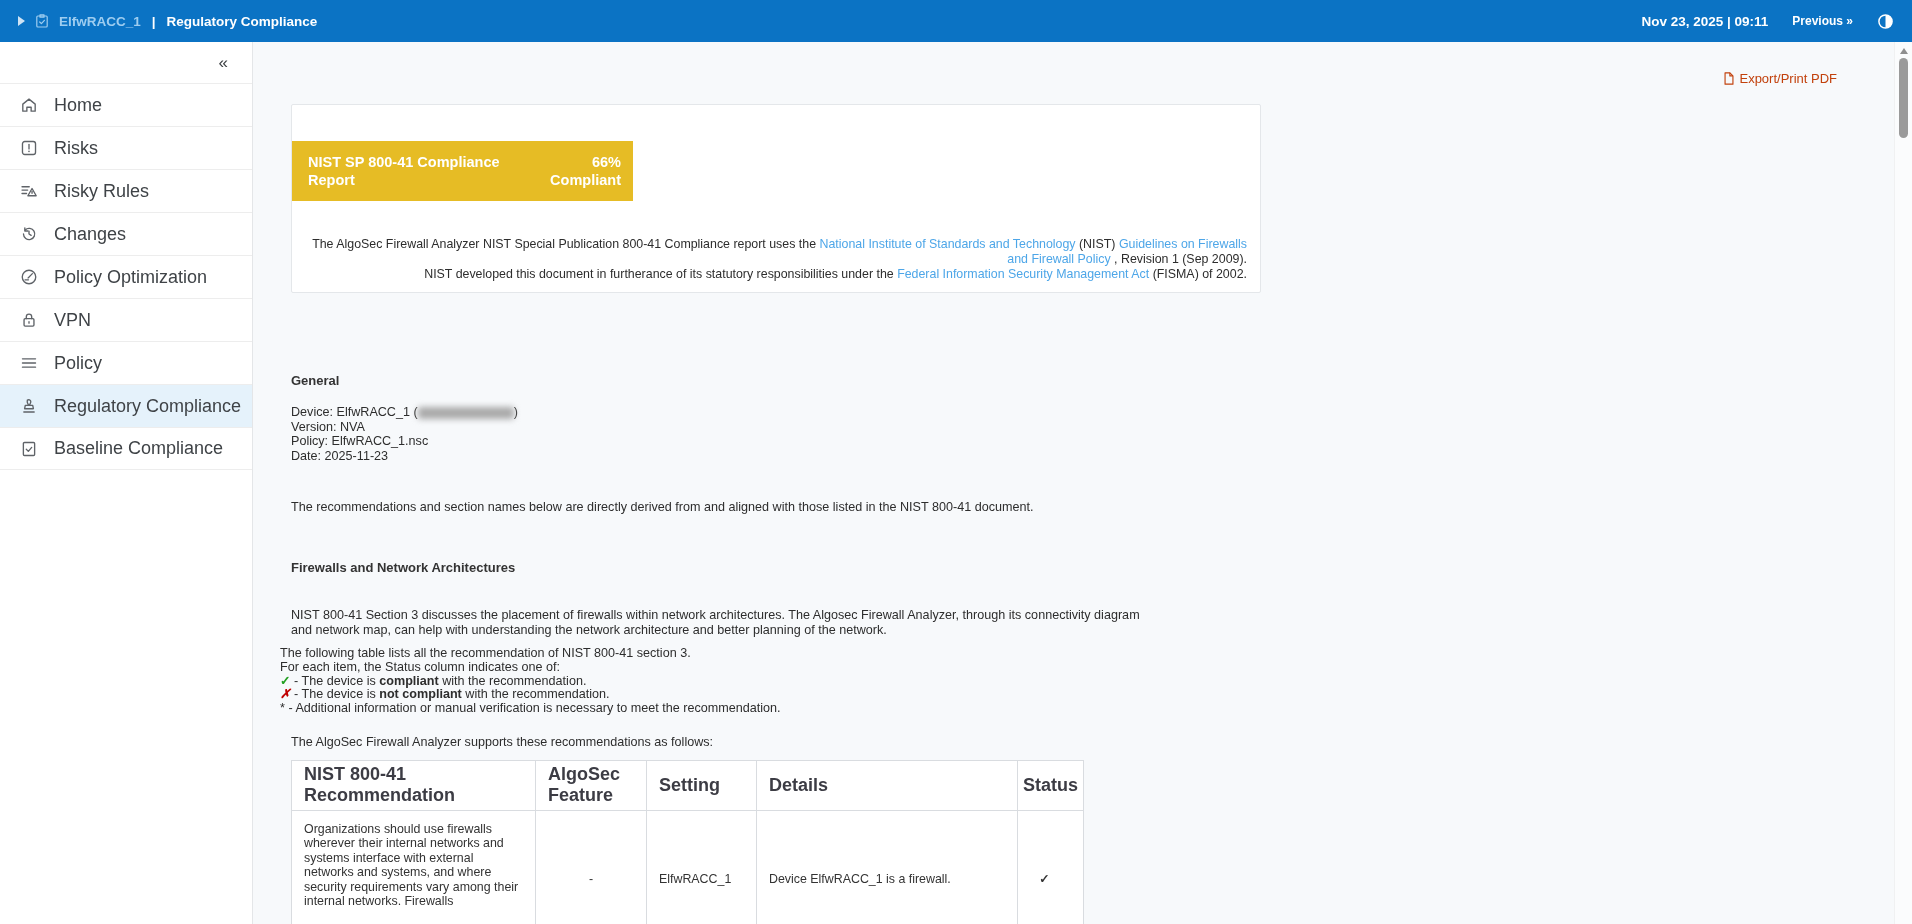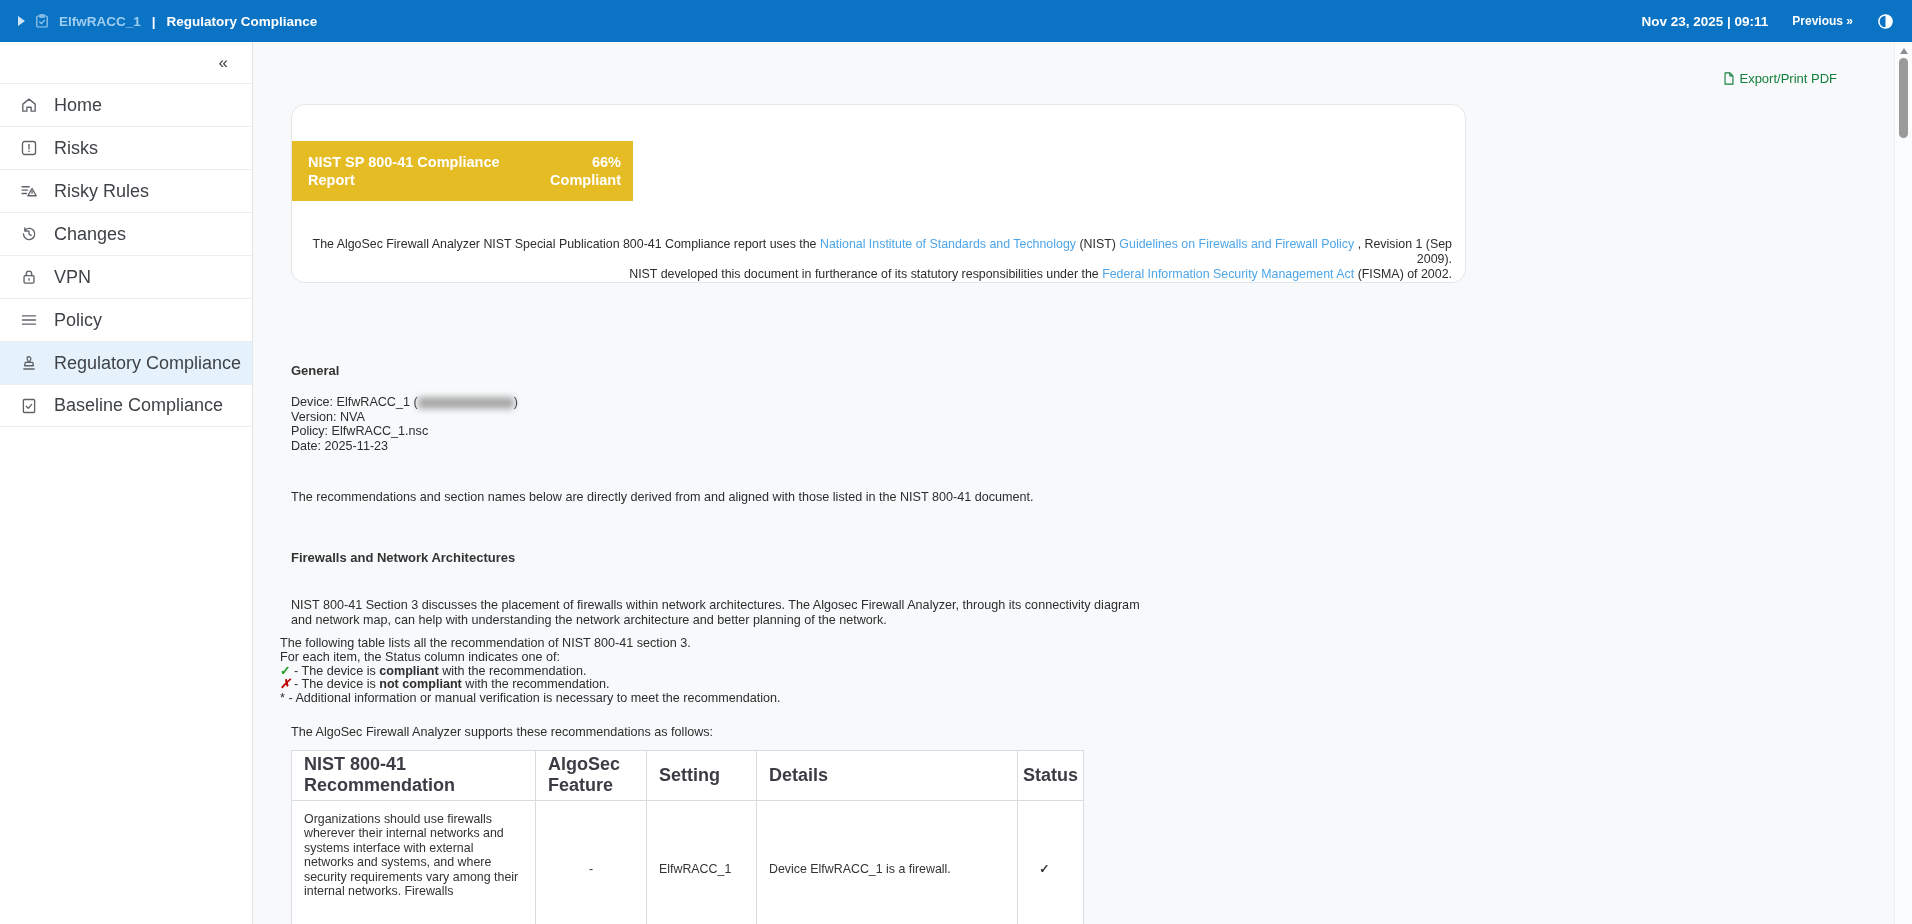--- a/index.html
+++ b/index.html
@@ -31,25 +31,25 @@
   .nav-item:last-child { border-bottom: 1px solid #ededed; }
   .nav-item.active { background: #e5f2fb; }
   .nav-icon { width: 18px; height: 18px; color: #5f6368; flex: 0 0 auto; }
   .nav-icon svg { width: 18px; height: 18px; display: block; }
   .nav-label { font-size: 18px; color: #3f4347; }
 
   
   .content { position: fixed; left: 253px; top: 42px; width: 1641px; bottom: 0;
     background: #f7f9fb; overflow: hidden; }
   .export-link { position: fixed; top: 71px; right: 75px; display: flex;
-    align-items: center; gap: 3px; color: #15803d; font-size: 13px; cursor: pointer; }
+    align-items: center; gap: 3px; color: #c2410c; font-size: 13px; cursor: pointer; }
   .export-link svg { width: 14px; height: 15px; }
 
-  .card { margin: 62px 0 0 38px; width: 1175px; background: #fff;
-    border: 1px solid #e4e7ea; border-radius: 14px; }
+  .card { margin: 62px 0 0 38px; width: 970px; background: #fff;
+    border: 1px solid #e4e7ea; border-radius: 2px; padding-bottom: 10px; }
   .banner { margin-top: 36px; width: 341px; height: 60px; background: #e6bc25;
     color: #fff; display: flex; justify-content: space-between;
     padding: 12px 12px 0 16px; }
   .banner-title { font-size: 14.5px; font-weight: 700; line-height: 18px; }
   .banner-pct { font-size: 14.5px; font-weight: 700; line-height: 18px;
     text-align: right; white-space: pre-line; }
   .intro { margin: 36px 13px 0 13px; font-size: 12.4px; line-height: 15px;
     color: #2d2d2d; max-width: 1149px; text-align: right; }
   .intro a, .link { color: #4da6e8; text-decoration: none; cursor: pointer; }
 
@@ -159,20 +159,30 @@
     <span class="nav-icon">
       <svg viewBox="0 0 16 16" fill="none" stroke="currentColor" stroke-width="1.2" stroke-linecap="round" stroke-linejoin="round">
         <path d="M3.1 8a5 5 0 1 0 1.5-3.6"></path>
         <path d="M4.3 2.5v2.8H7.1"></path>
         <path d="M8 5.4V8l1.9 1.2"></path>
       </svg>
     </span>
     <span class="nav-label">Changes</span>
   </div>
 
+  <div class="nav-item">
+    <span class="nav-icon">
+      <svg viewBox="0 0 16 16" fill="none" stroke="currentColor" stroke-width="1.2" stroke-linecap="round" stroke-linejoin="round">
+        <circle cx="8" cy="8" r="6"></circle>
+        <path d="M7.2 8.8 11 5"></path>
+          <path d="M4.5 10.5h3"></path>
+      </svg>
+    </span>
+    <span class="nav-label">Policy Optimization</span>
+  </div>
 
   <div class="nav-item">
     <span class="nav-icon">
       <svg viewBox="0 0 16 16" fill="none" stroke="currentColor" stroke-width="1.2" stroke-linecap="round" stroke-linejoin="round">
         <rect x="3.6" y="6.8" width="8.8" height="6.6" rx="1"></rect>
         <path d="M5.6 6.8V5.2a2.4 2.4 0 0 1 4.8 0v1.6"></path>
         <path d="M8 9.5v1.3"></path>
       </svg>
     </span>
     <span class="nav-label">VPN</span>

